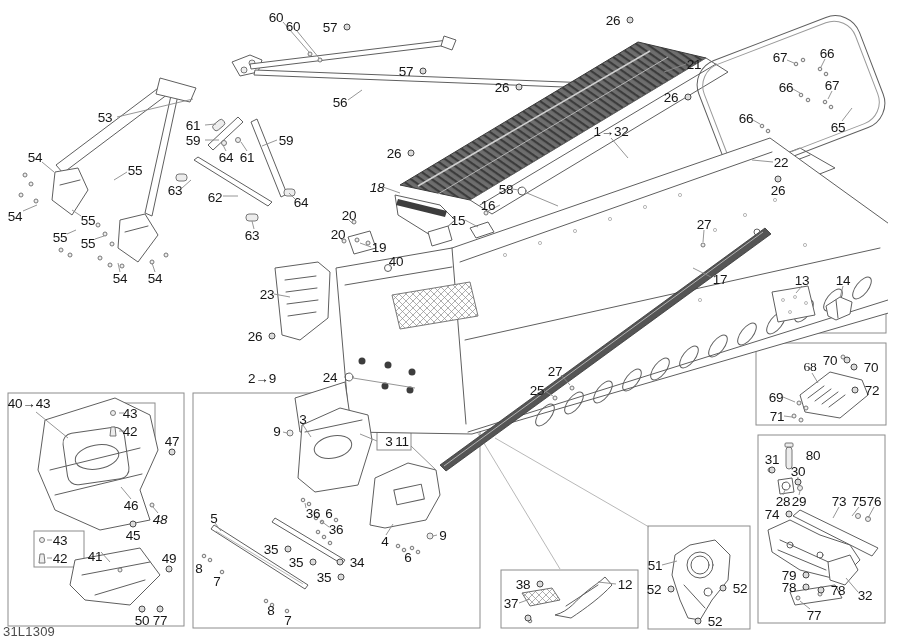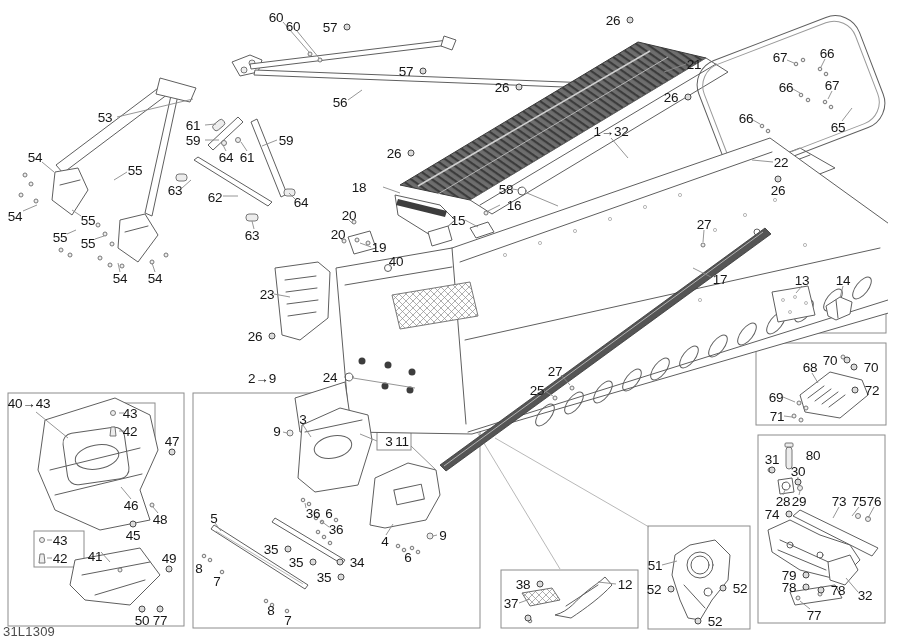--- a/index.html
+++ b/index.html
@@ -433,25 +433,25 @@
       <span class="co" style="left: 155px; top: 278px;">54</span>
       <span class="co" style="left: 252px; top: 235px;">63</span>
       <span class="co" style="left: 301px; top: 202px;">64</span>
       <span class="co" style="left: 349px; top: 215px;">20</span>
       <span class="co" style="left: 338px; top: 234px;">20</span>
       <span class="co" style="left: 379px; top: 247px;">19</span>
       <span class="co" style="left: 396px; top: 261px;">40</span>
       <span class="co" style="left: 267px; top: 294px;">23</span>
       <span class="co" style="left: 255px; top: 336px;">26</span>
       <i class="dot" style="left: 272.2px; top: 336px;"></i>
-      <span class="co" style="left: 359px; top: 187px;">18</span>
+      <span class="co" style="left: 377px; top: 187px; font-style: italic;">18</span>
       <span class="co" style="left: 394px; top: 153px;">26</span>
       <i class="dot" style="left: 411.2px; top: 153px;"></i>
       <span class="co" style="left: 506px; top: 189px;">58</span>
-      <span class="co" style="left: 514px; top: 205px;">16</span>
+      <span class="co" style="left: 488px; top: 205px;">16</span>
       <span class="co" style="left: 458px; top: 220px;">15</span>
       <span class="co" style="left: 613px; top: 20px;">26</span>
       <i class="dot" style="left: 630.2px; top: 20px;"></i>
       <span class="co" style="left: 502px; top: 87px;">26</span>
       <i class="dot" style="left: 519.2px; top: 87px;"></i>
       <span class="co" style="left: 694px; top: 64px;">21</span>
       <span class="co" style="left: 671px; top: 97px;">26</span>
       <i class="dot" style="left: 688.2px; top: 97px;"></i>
       <span class="co" style="left: 611px; top: 131px;">1→32</span>
       <span class="co" style="left: 780px; top: 57px;">67</span>
@@ -468,32 +468,32 @@
       <span class="co" style="left: 555px; top: 371px;">27</span>
       <span class="co" style="left: 537px; top: 390px;">25</span>
       <span class="co" style="left: 330px; top: 377px;">24</span>
       <span class="co" style="left: 262px; top: 378px;">2→9</span>
       <span class="co" style="left: 802px; top: 280px;">13</span>
       <span class="co" style="left: 843px; top: 280px;">14</span>
       <span class="co" style="left: 830px; top: 360px;">70</span>
       <i class="dot" style="left: 847.2px; top: 360px;"></i>
       <span class="co" style="left: 871px; top: 367px;">70</span>
       <i class="dot" style="left: 853.8px; top: 367px;"></i>
-      <span class="co" style="left: 810px; top: 367px;">68</span>
+      <span class="co" style="left: 810px; top: 367px; font-family: Liberation Serif, serif;">68</span>
       <span class="co" style="left: 872px; top: 390px;">72</span>
       <i class="dot" style="left: 854.8px; top: 390px;"></i>
       <span class="co" style="left: 776px; top: 397px;">69</span>
       <span class="co" style="left: 777px; top: 416px;">71</span>
       <span class="co" style="left: 29px; top: 403px;">40→43</span>
       <span class="co" style="left: 130px; top: 413px;">43</span>
       <span class="co" style="left: 130px; top: 431px;">42</span>
       <span class="co" style="left: 172px; top: 441px;">47</span>
       <i class="dot" style="left: 172px; top: 452px;"></i>
       <span class="co" style="left: 131px; top: 505px;">46</span>
-      <span class="co" style="left: 160px; top: 519px;">48</span>
+      <span class="co" style="left: 160px; top: 519px; font-style: italic;">48</span>
       <span class="co" style="left: 133px; top: 535px;">45</span>
       <i class="dot" style="left: 133px; top: 524px;"></i>
       <span class="co" style="left: 60px; top: 540px;">43</span>
       <span class="co" style="left: 60px; top: 558px;">42</span>
       <span class="co" style="left: 95px; top: 556px;">41</span>
       <span class="co" style="left: 169px; top: 558px;">49</span>
       <i class="dot" style="left: 169px; top: 569px;"></i>
       <span class="co" style="left: 142px; top: 620px;">50</span>
       <i class="dot" style="left: 142px; top: 609px;"></i>
       <span class="co" style="left: 160px; top: 620px;">77</span>

